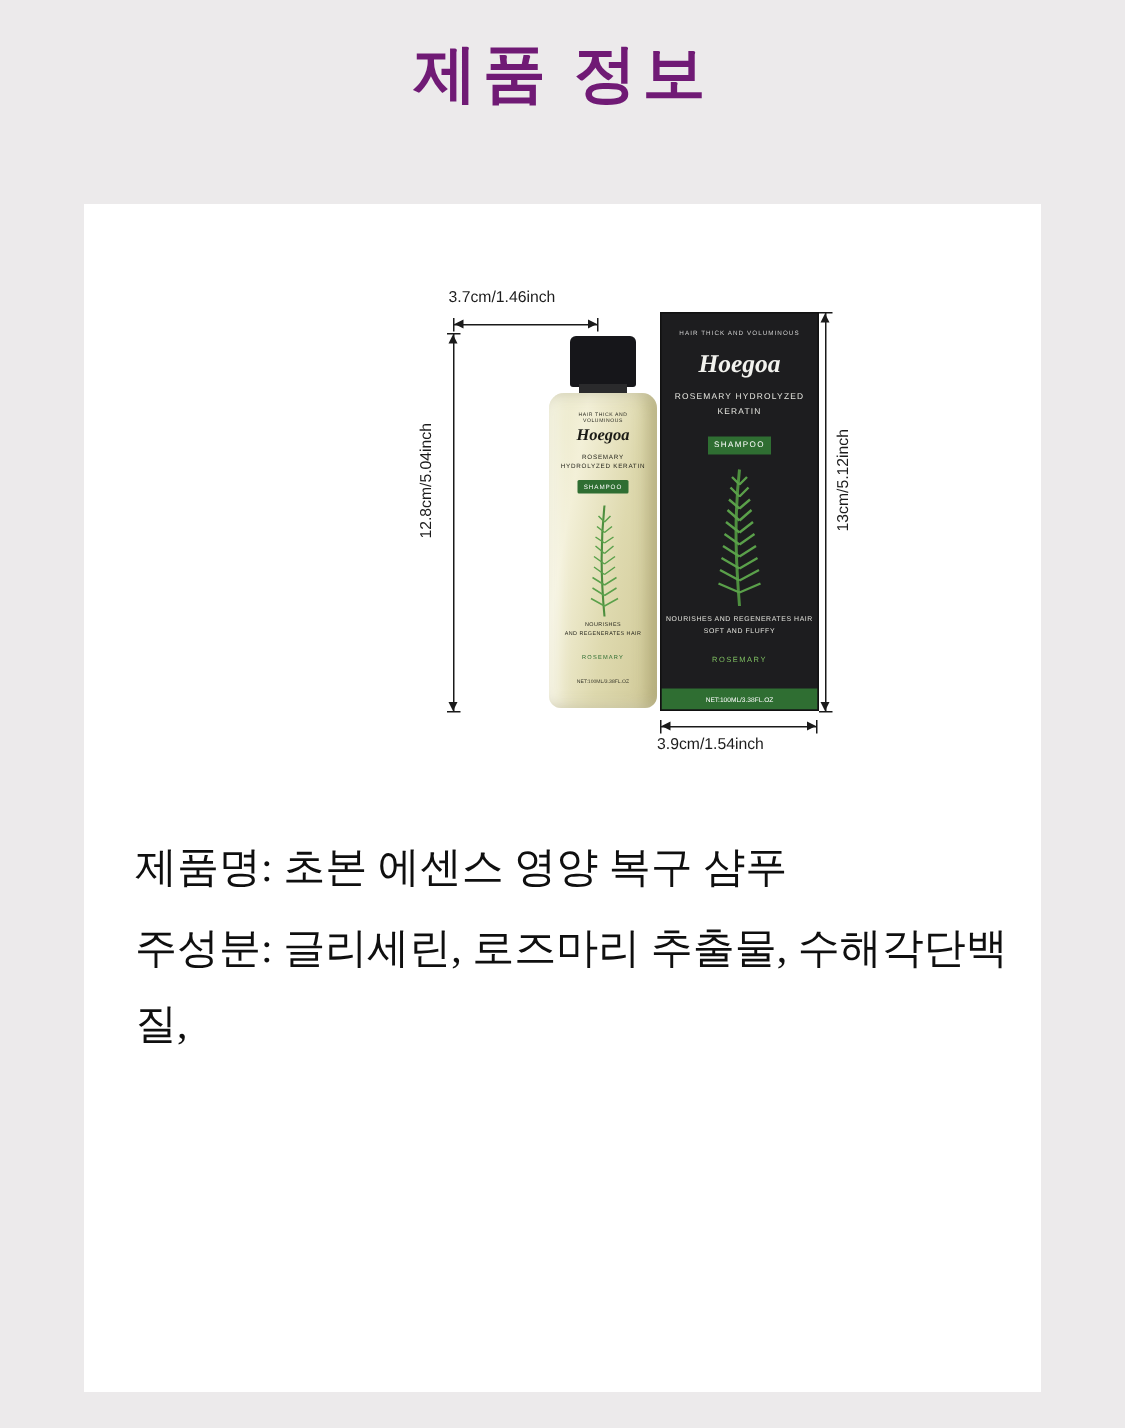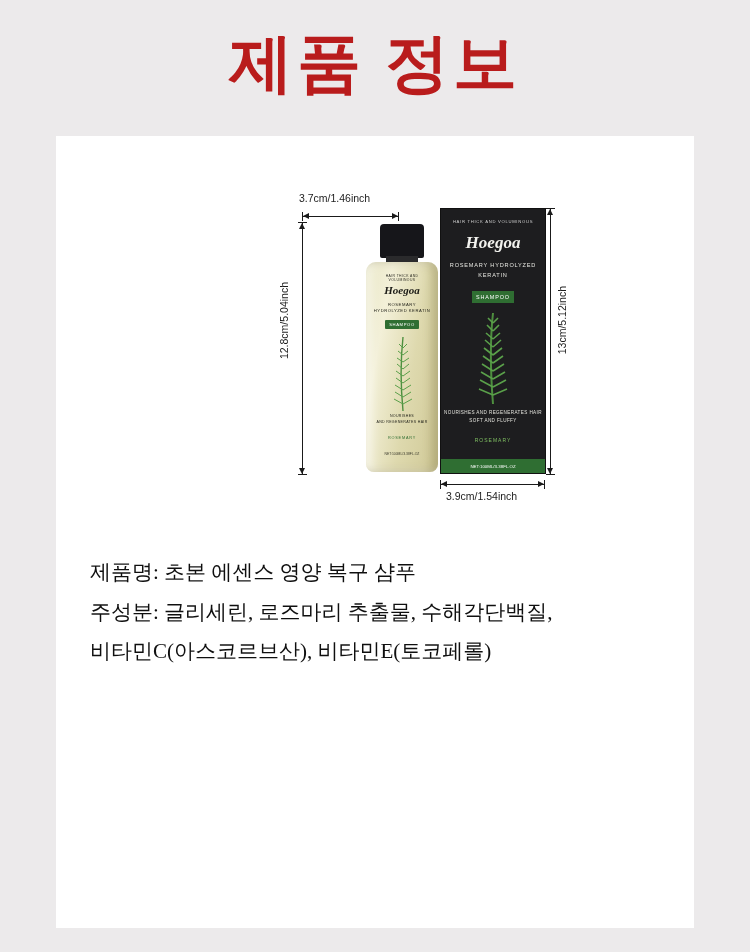--- a/index.html
+++ b/index.html
@@ -16,23 +16,23 @@
   .page {
     position: relative;
     width: 750px;
     height: 952px;
     background: #eceaeb;
   }
   .page-title {
     text-align: center;
     font-family: "Liberation Serif", serif;
     font-weight: bold;
-    font-size: 64px;
+    font-size: 42px;
     letter-spacing: 4px;
-    color: #b91c1c;
+    color: #701a75;
     padding-top: 24px;
     line-height: 1.25;
   }
   .card {
     position: absolute;
     left: 56px;
     top: 136px;
     width: 638px;
     height: 792px;
     background: #ffffff;
@@ -297,21 +297,21 @@
   .sprig {
     position: absolute;
   }
 
   
   .specs {
     padding: 18px 0 0 34px;
   }
   .spec-line {
     font-family: "Liberation Serif", serif;
-    font-size: 21px;
+    font-size: 28px;
     color: #0f0f0f;
     line-height: 1.95;
     white-space: pre-wrap;
   }
   .spec-line.wrap {
     line-height: 1.85;
   }
 </style>
 </head>
 <body>
@@ -343,21 +343,21 @@
       <div class="cap-h" style="left:490px; top:44px;"></div>
       <div class="cap-h" style="left:490px; top:310px;"></div>
       <div class="arrow-up" style="left:491px; top:45px;"></div>
       <div class="arrow-down" style="left:491px; top:304px;"></div>
 
       <div class="tick-h" style="left:384px; top:320px; width:104px;"></div>
       <div class="cap-v" style="left:384px; top:316px;"></div>
       <div class="cap-v" style="left:488px; top:316px;"></div>
       <div class="arrow-left" style="left:385px; top:317px;"></div>
       <div class="arrow-right" style="left:482px; top:317px;"></div>
-      <div class="dim-label" style="left:382px; top:326px;margin-left:8px;">3.9cm/1.54inch</div>
+      <div class="dim-label" style="left:382px; top:326px;">3.9cm/1.54inch</div>
 
       <div class="box">
         <div class="box-top-line">HAIR THICK AND VOLUMINOUS</div>
         <div class="box-brand">Hoegoa</div>
         <div class="box-sub">ROSEMARY
 HYDROLYZED KERATIN</div>
         <div class="box-badge">SHAMPOO</div>
         <svg class="sprig" style="left:26px; top:100px;" width="52" height="96" viewBox="0 0 52 96">
           <path d="M26 95 C24 70 22 40 26 4" stroke="#4e8f3f" stroke-width="2" fill="none"></path>
           <g stroke="#5aa04a" stroke-width="1.6" fill="none">
@@ -392,17 +392,16 @@
           <div class="bf-rosemary">ROSEMARY</div>
           <div class="bf-net">NET:100ML/3.38FL.OZ</div>
         </div>
       </div>
 
     </div>
 
     <div class="specs">
       <div class="spec-line">제품명: 초본 에센스 영양 복구 샴푸</div>
       <div class="spec-line wrap">주성분: 글리세린, 로즈마리 추출물, 수해각단백질,</div>
-      <div class="spec-line wrap">비타민C(아스코르브산), 비타민E(토코페롤)</div>
     </div>
 
   </div>
 </div>
 
 </body></html>

